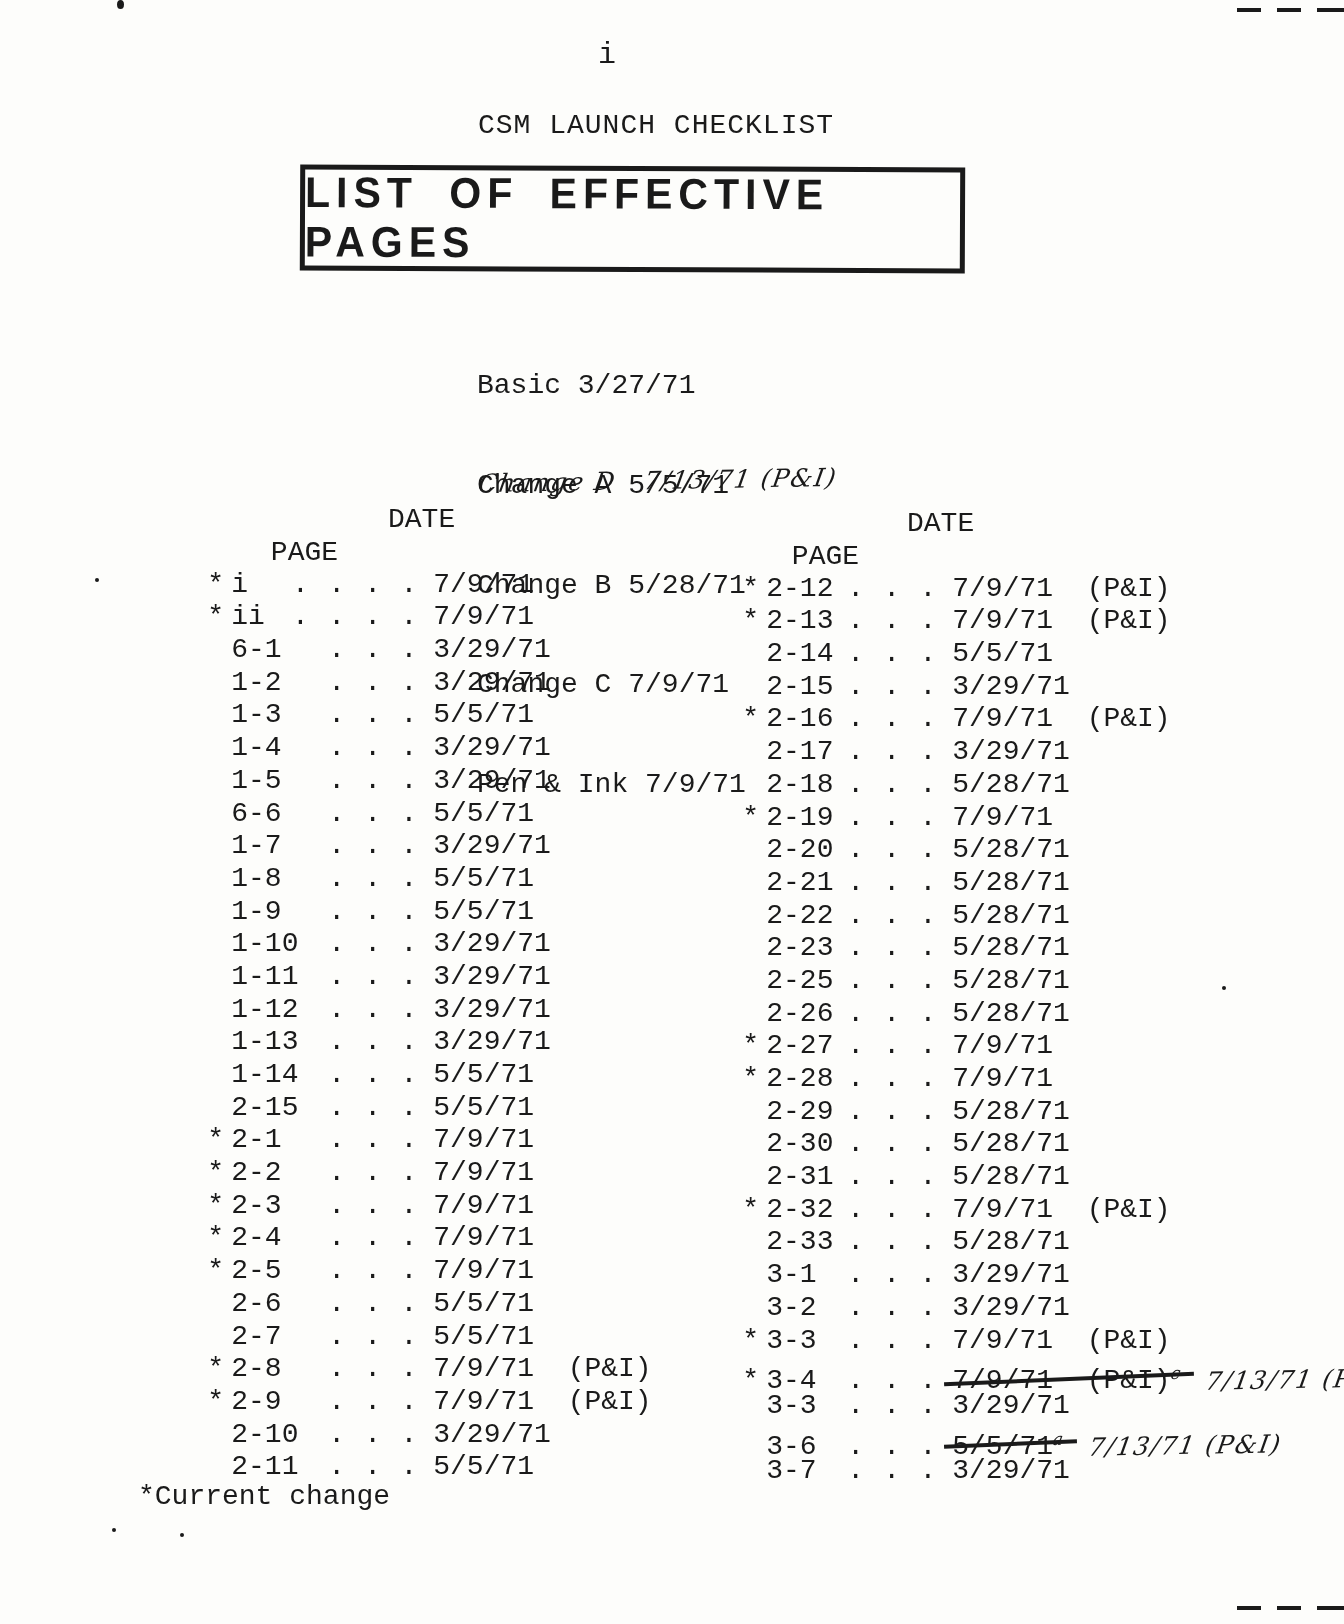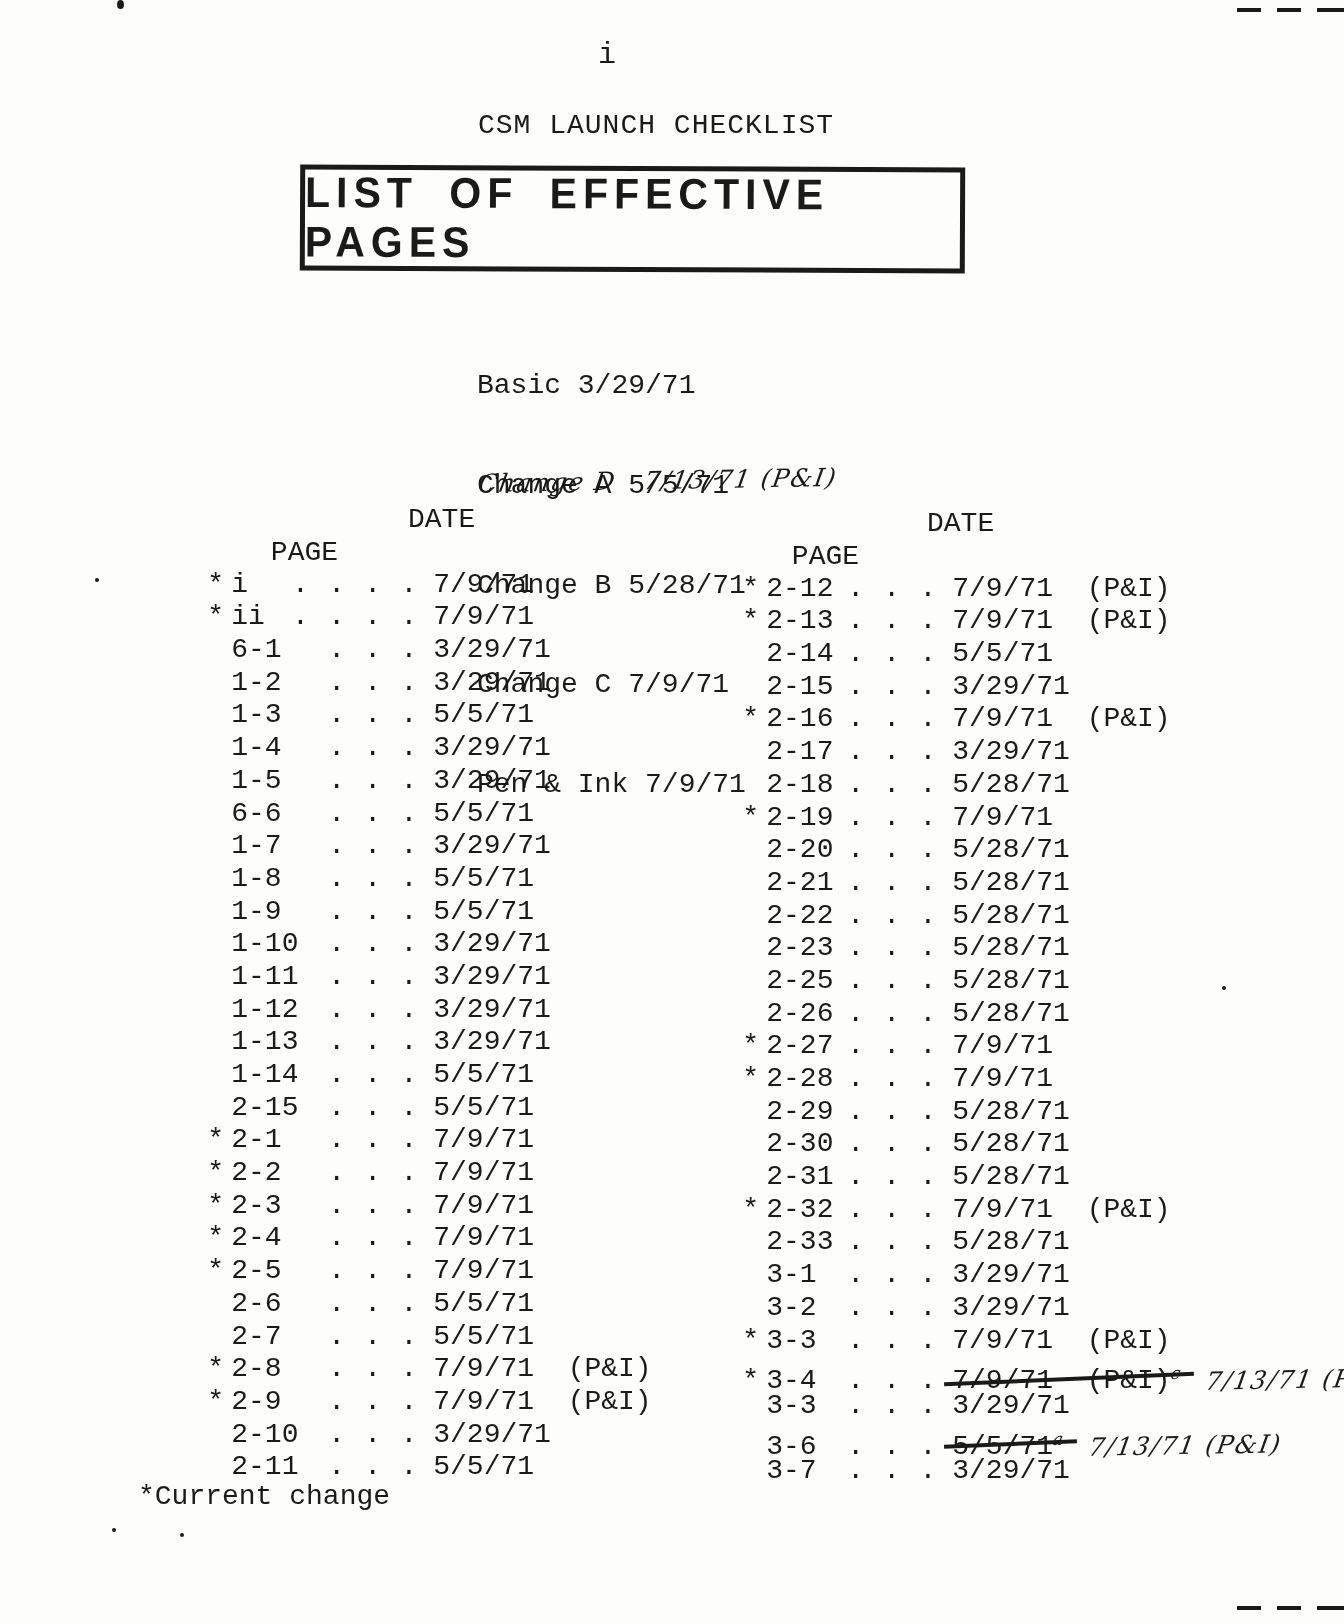--- a/index.html
+++ b/index.html
@@ -46,21 +46,21 @@
     letter-spacing:1.5px;
   }
   .rev-hand{position:absolute;left:479px;top:466px;font-size:25px;white-space:pre;}
 
   .col{position:absolute;font-size:28px;}
   .col-left{left:140px;top:503px;width:520px;}
   .col-right{left:675px;top:507px;width:668px;}
   .thead{position:relative;height:33px;line-height:33px;white-space:pre;}
   .h-page{display:inline-block;margin-left:30px;}
   .col-right .h-page{margin-left:16px;}
-  .h-date{position:absolute;left:248px;top:0;margin-left:20px;}
+  .h-date{position:absolute;left:248px;top:0;}
   .col-right .h-date{left:232px;}
 
   .trow{height:32.7px;line-height:32.7px;white-space:pre;}
   .c-star{display:inline-block;width:24px;}
   .c-page{display:inline-block;width:96px;}
   .col-right .c-page{width:80px;}
   .c-leader{display:inline-block;width:90px;text-align:right;direction:rtl;word-spacing:2.5px;}
   .c-date{margin-left:16px;}
   .strikable{position:relative;display:inline-block;}
   .struck::after{
@@ -93,21 +93,21 @@
   <div class="speck" style="left:112px;top:1528px;width:4px;height:4px;"></div>
   <div class="speck" style="left:180px;top:1533px;width:4px;height:4px;"></div>
 
   <div class="folio">i</div>
   <div class="doc-title">CSM LAUNCH CHECKLIST</div>
   <div class="title-box">
     <span class="title-box-label">LIST OF EFFECTIVE PAGES</span>
   </div>
 
   <div class="revisions">
-    <div>Basic 3/29/71</div>
+    <div>Basic 3/27/71</div>
     <div>Change A 5/5/71</div>
     <div>Change B 5/28/71</div>
     <div>Change C 7/9/71</div>
     <div>Pen &amp; Ink 7/9/71</div>
   </div>
   <div class="rev-hand hand">Change D   7/13/71 (P&amp;I)</div>
 
   <div class="col col-left">
     <div class="thead">
       <span class="h-page">PAGE</span>

